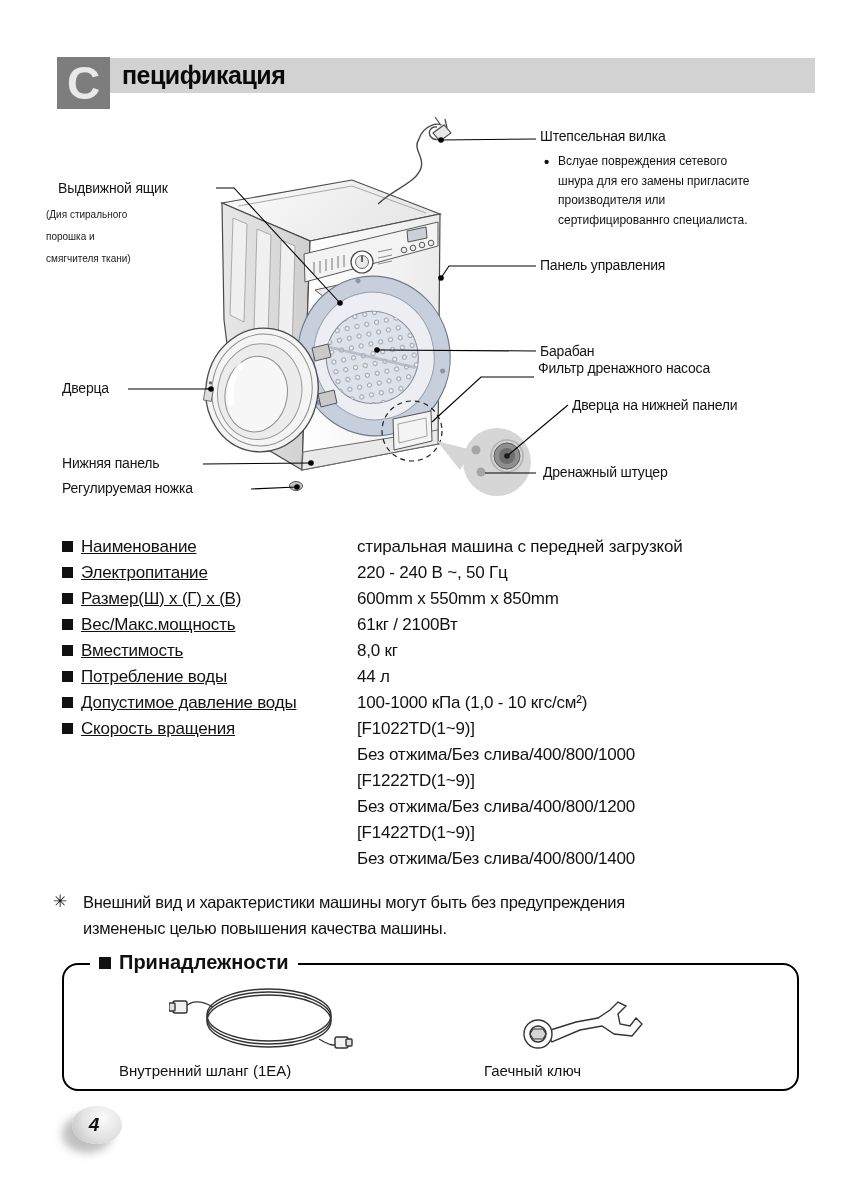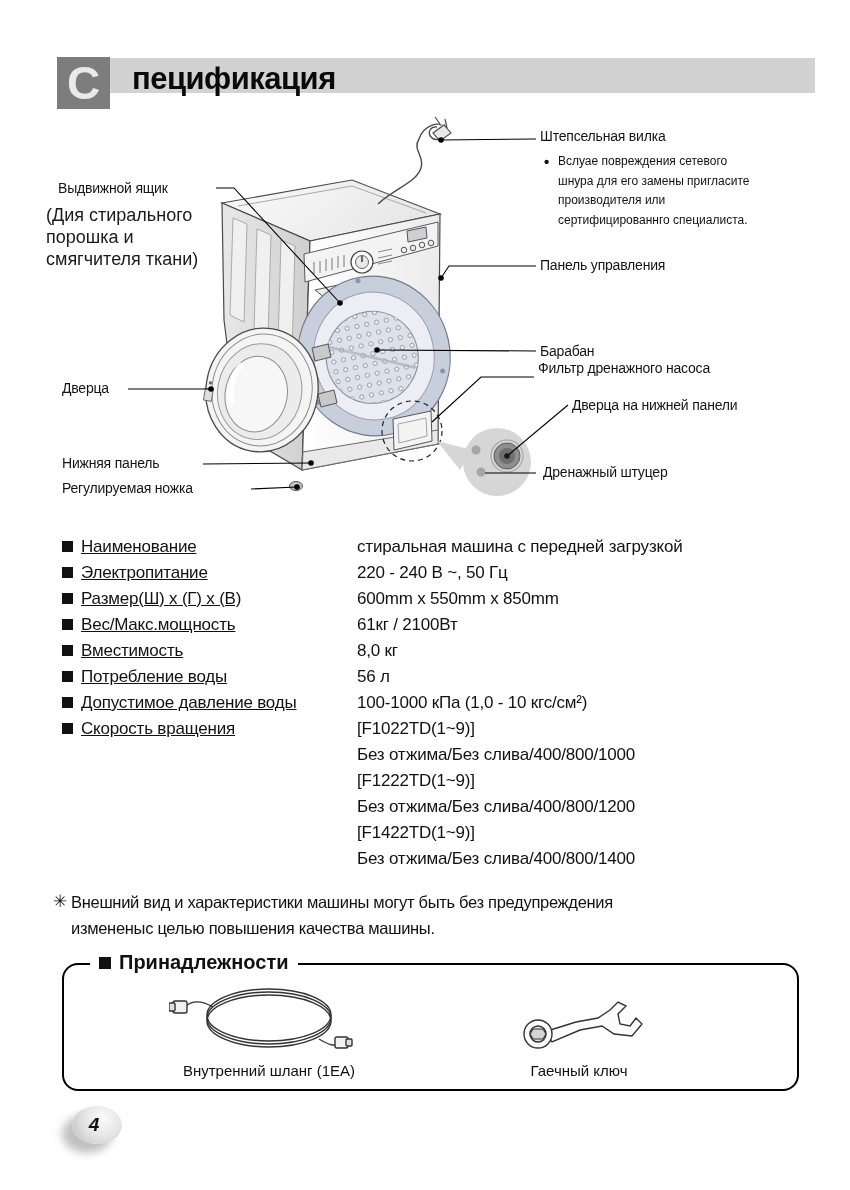--- a/index.html
+++ b/index.html
@@ -1,42 +1,42 @@
 <!DOCTYPE html>
 <html><head>
 <meta charset="utf-8">
 <style>
   html,body{margin:0;padding:0;background:#ffffff;}
   #page{position:relative;width:850px;height:1190px;background:#ffffff;overflow:hidden;
         font-family:"Liberation Sans","DejaVu Sans",sans-serif;color:#111;}
   .abs{position:absolute;}
   .lbl{font-size:14px;white-space:nowrap;color:#141414;letter-spacing:-0.2px;}
-  .sub{font-size:18px;line-height:22px;color:#1a1a1a;}
+  .sub{font-size:10px;line-height:22px;color:#1a1a1a;}
   
   #hdr-block{left:57px;top:57px;width:53px;height:52px;background:#7d7d7d;
              display:flex;align-items:center;justify-content:center;}
   #hdr-letter{font-size:46px;font-weight:bold;color:#e9e9e9;line-height:1;}
   #hdr-bar{left:110px;top:58px;width:705px;height:35px;background:#d2d2d2;}
-  #hdr-title{left:122px;top:61px;font-size:31px;font-weight:bold;color:#0a0a0a;letter-spacing:-0.5px;margin-left:10px;}
+  #hdr-title{left:122px;top:61px;font-size:25px;font-weight:bold;color:#0a0a0a;letter-spacing:-0.5px;}
   
   .note-line{font-size:12px;line-height:19.5px;white-space:nowrap;}
   
   .spec-row{position:absolute;left:62px;height:26px;width:760px;}
   .sq{position:absolute;left:0;top:4px;width:11px;height:11px;background:#111;}
   .spec-label{position:absolute;left:19px;top:0;font-size:17px;white-space:nowrap;letter-spacing:-0.2px;text-decoration:underline;}
   .spec-value{position:absolute;left:295px;top:0;font-size:17px;white-space:nowrap;letter-spacing:-0.2px;}
   .bold{font-weight:normal;}
   
-  .foot-line{font-size:16.5px;line-height:26px;white-space:nowrap;letter-spacing:-0.3px;}
+  .foot-line{font-size:16.5px;line-height:26px;white-space:nowrap;letter-spacing:-0.3px;margin-left:12px;}
   
   #acc-box{left:62px;top:963px;width:733px;height:124px;border:2px solid #000;border-radius:16px;}
   #acc-title{position:absolute;left:26px;top:-14px;background:#fff;padding:0 9px;
              font-size:20px;font-weight:bold;white-space:nowrap;display:flex;align-items:center;gap:8px;}
   #acc-title .sq2{width:12px;height:12px;background:#111;display:inline-block;}
-  .acc-caption{position:absolute;font-size:15px;text-align:center;white-space:nowrap;}
+  .acc-caption{position:absolute;font-size:15px;white-space:nowrap;}
   
   #pageno{left:72px;top:1106px;width:50px;height:38px;border-radius:50%;
           background:radial-gradient(circle at 62% 32%,#fbfbfb 0%,#e3e3e3 50%,#b9b9b9 100%);
           box-shadow:-10px 9px 9px rgba(90,90,90,0.38);
           display:flex;align-items:center;justify-content:center;}
   #pageno span{font-size:19px;font-weight:bold;font-style:italic;color:#111;transform:translateX(-3px);}
   svg{display:block;}
 </style>
 </head>
 <body>
@@ -234,21 +234,21 @@
       <span class="spec-value">61кг / 2100Вт</span>
     </div>
     <div class="spec-row" style="top:641px">
       <span class="sq"></span>
       <span class="spec-label">Вместимость</span>
       <span class="spec-value">8,0 кг</span>
     </div>
     <div class="spec-row" style="top:667px">
       <span class="sq"></span>
       <span class="spec-label">Потребление воды</span>
-      <span class="spec-value">56 л</span>
+      <span class="spec-value">44 л</span>
     </div>
     <div class="spec-row" style="top:693px">
       <span class="sq"></span>
       <span class="spec-label">Допустимое давление воды</span>
       <span class="spec-value">100-1000 кПа (1,0 - 10 кгс/см²)</span>
     </div>
     <div class="spec-row" style="top:719px">
       <span class="sq"></span>
       <span class="spec-label">Скорость вращения</span>
       <span class="spec-value bold">[F1022TD(1~9)]</span>

